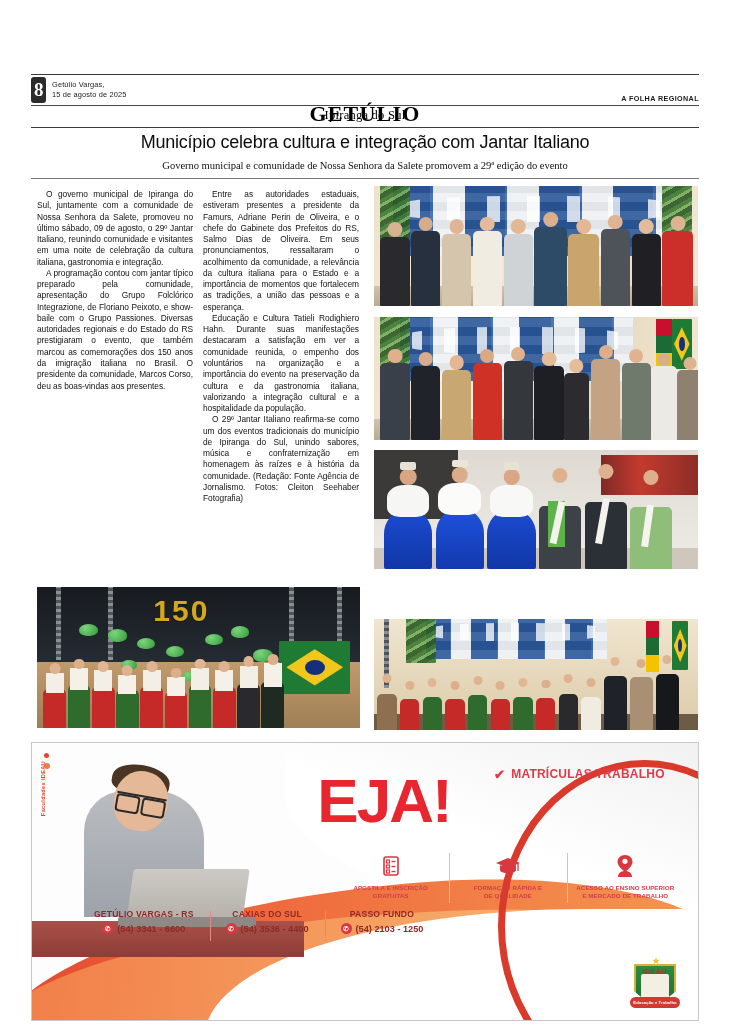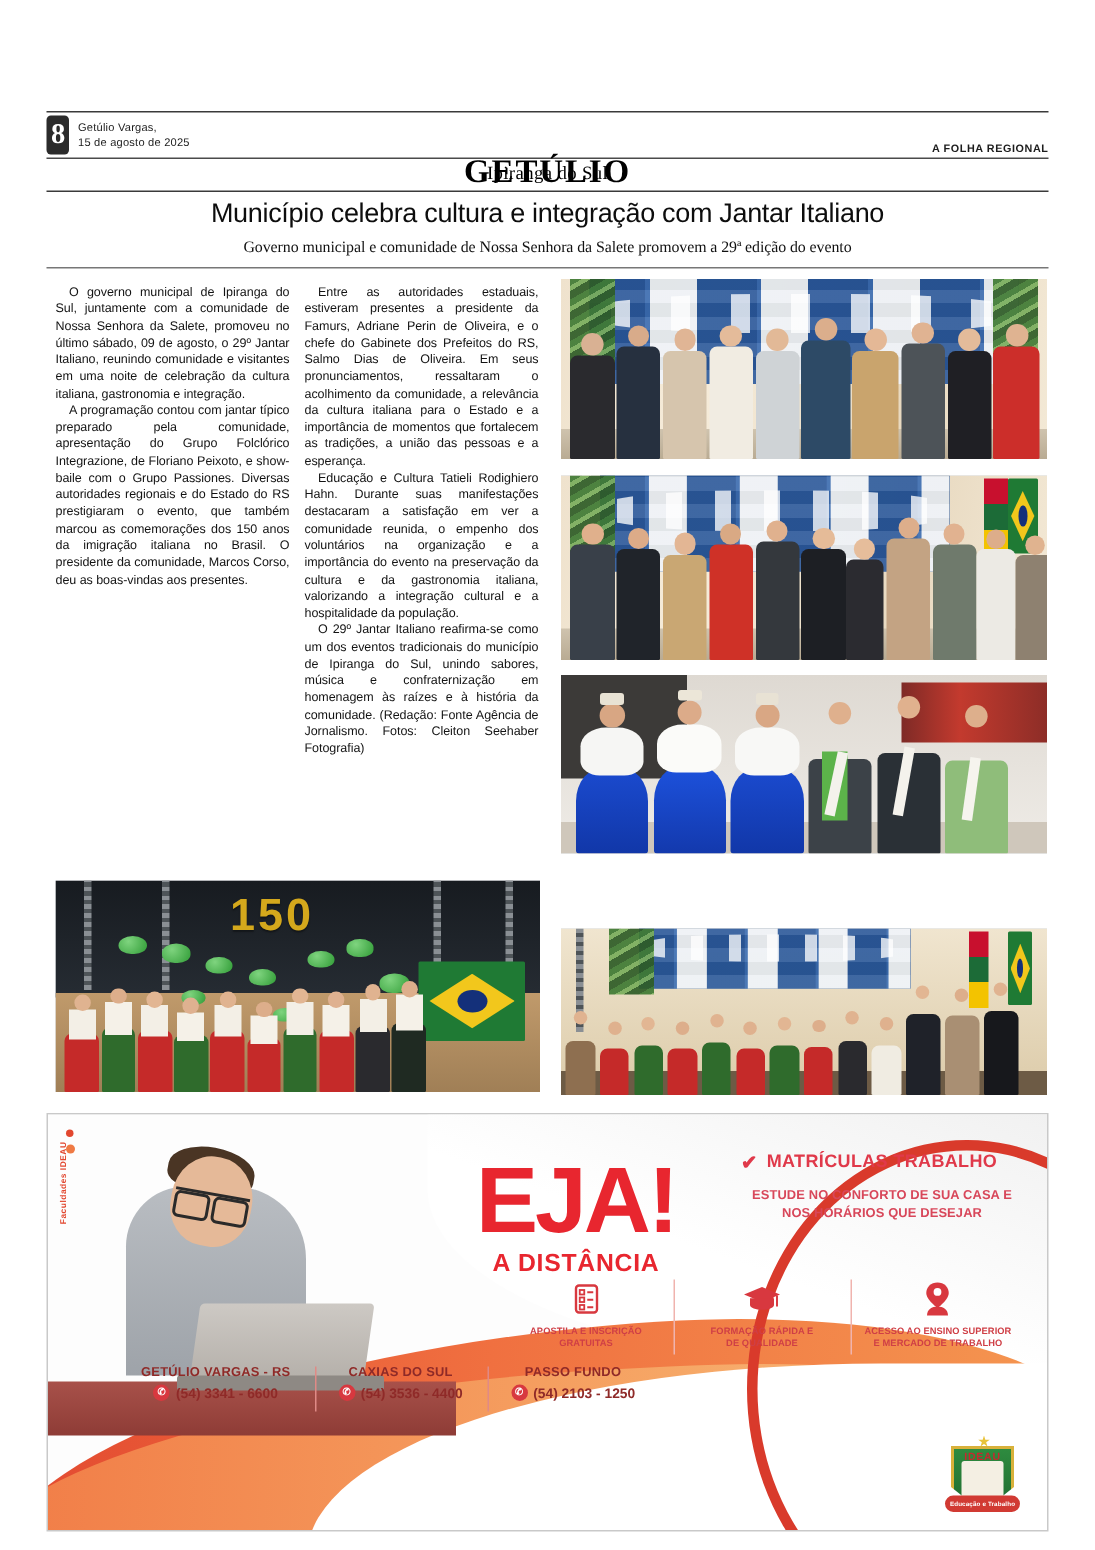--- a/index.html
+++ b/index.html
@@ -816,31 +816,26 @@
       <div class="man-body"></div>
       <div class="man-hair"></div>
       <div class="man-head"></div>
       <div class="man-glasses"></div>
       <div class="laptop-screen"></div>
       <div class="laptop-base"></div>
     </div>
 
     <div class="eja-block">
       <div class="eja-word">EJA!</div>
-      <div class="eja-sub">A DISTÂNCIA</div>
     </div>
 
     <div class="ad-right">
       <div class="ad-matriculas">
         <span class="check-icon">✔</span>
         <span>MATRÍCULAS TRABALHO</span>
-      </div>
-      <div class="ad-estude">
-        <div>ESTUDE NO CONFORTO DE SUA CASA E</div>
-        <div>NOS HORÁRIOS QUE DESEJAR</div>
       </div>
     </div>
 
     <div class="features">
       <div class="feature">
         <div class="fi">
           <svg width="18" height="22" viewBox="0 0 18 22" aria-hidden="true">
             <rect x="2" y="2" width="14" height="18" rx="2" fill="none" stroke="#d8383f" stroke-width="1.6"></rect>
             <rect x="4.5" y="5" width="3" height="3" fill="none" stroke="#d8383f" stroke-width="1.2"></rect>
             <rect x="4.5" y="10" width="3" height="3" fill="none" stroke="#d8383f" stroke-width="1.2"></rect>

